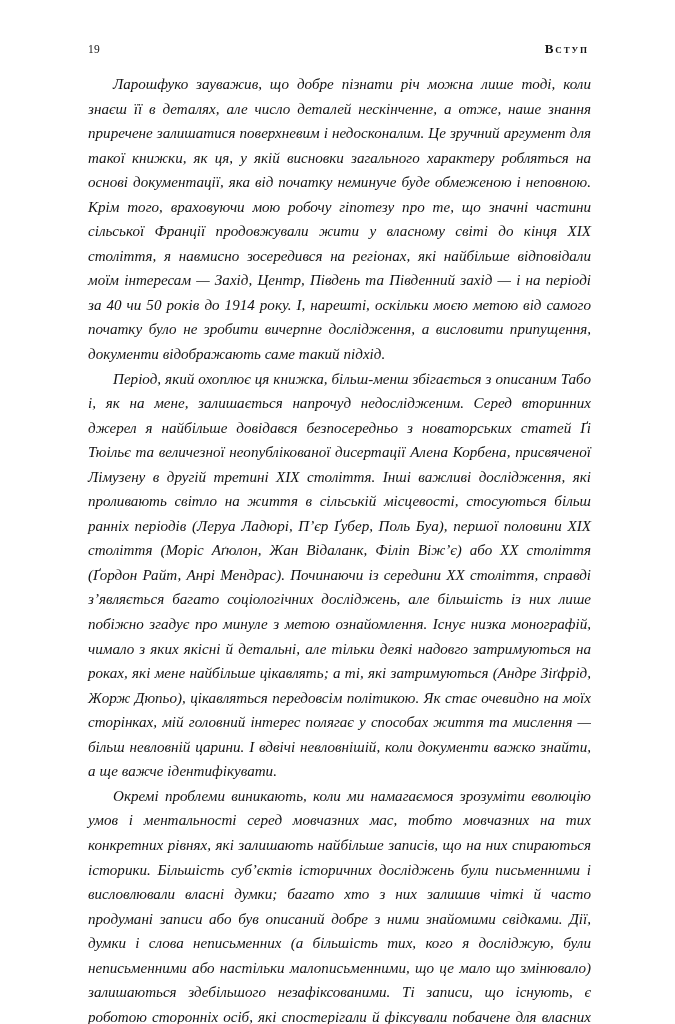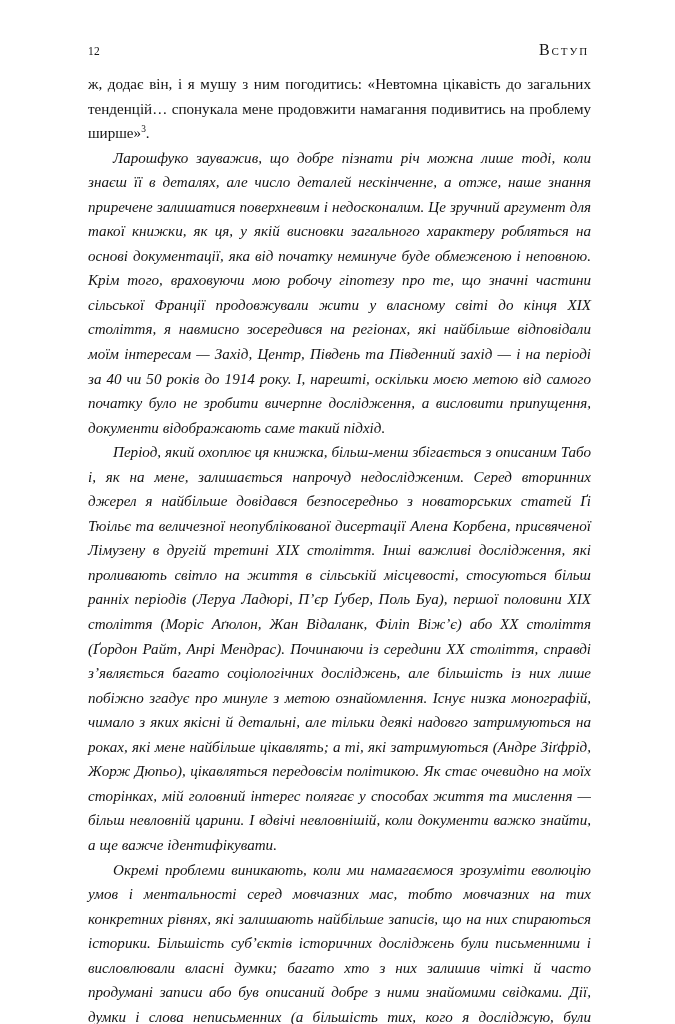--- a/index.html
+++ b/index.html
@@ -30,25 +30,26 @@
     display: flex;
     align-items: baseline;
     justify-content: space-between;
   }
   .folio {
     font-size: 11.5px;
     letter-spacing: 0.2px;
     color: #141414;
   }
   .head-title {
-    font-size: 16px;
+    font-size: 13px;
     letter-spacing: 1.9px;
     color: #141414;
     font-variant: small-caps;
     text-transform: lowercase;
+    font-weight: bold;
   }
   .head-title::first-letter {
     text-transform: uppercase;
   }
   .textblock {
     position: absolute;
     left: 88px;
     top: 72px;
     width: 503px;
   }
@@ -73,27 +74,26 @@
     vertical-align: super;
     line-height: 0;
   }
 </style>
 </head>
 <body>
 
 <div class="page">
 
   <div class="running-head">
-    <span class="folio">12</span>
+    <span class="folio">19</span>
     <span class="head-title">Вступ</span>
   </div>
 
   <div class="textblock">
 
-    <p class="para"><span>ж, додає він, і я мушу з ним погодитись: «Невтомна цікавість до загальних тенденцій… спонукала мене продовжити намагання подивитись на проблему ширше»</span><sup class="note">3</sup><span>.</span></p>
 
     <p class="para indent">Ларошфуко зауважив, що добре пізнати річ можна лише тоді, коли знаєш її в деталях, але число деталей нескінченне, а отже, наше знання приречене залишатися поверхневим і недосконалим. Це зручний аргумент для такої книжки, як ця, у якій висновки загального характеру робляться на основі документації, яка від початку неминуче буде обмеженою і неповною. Крім того, враховуючи мою робочу гіпотезу про те, що значні частини сільської Франції продовжували жити у власному світі до кінця XIX століття, я навмисно зосередився на регіонах, які найбільше відповідали моїм інтересам — Захід, Центр, Південь та Південний захід — і на періоді за 40 чи 50 років до 1914 року. І, нарешті, оскільки моєю метою від самого початку було не зробити вичерпне дослідження, а висловити припущення, документи відображають саме такий підхід.</p>
 
     <p class="para indent">Період, який охоплює ця книжка, більш-менш збігається з описаним Табо і, як на мене, залишається напрочуд недослідженим. Серед вторинних джерел я найбільше довідався безпосередньо з новаторських статей Ґі Тюільє та величезної неопублікованої дисертації Алена Корбена, присвяченої Лімузену в другій третині XIX століття. Інші важливі дослідження, які проливають світло на життя в сільській місцевості, стосуються більш ранніх періодів (Леруа Ладюрі, П’єр Ґубер, Поль Буа), першої половини XIX століття (Моріс Аґюлон, Жан Відаланк, Філіп Віж’є) або XX століття (Ґордон Райт, Анрі Мендрас). Починаючи із середини XX століття, справді з’являється багато соціологічних досліджень, але більшість із них лише побіжно згадує про минуле з метою ознайомлення. Існує низка монографій, чимало з яких якісні й детальні, але тільки деякі надовго затримуються на роках, які мене найбільше цікавлять; а ті, які затримуються (Андре Зіґфрід, Жорж Дюпьо), цікавляться передовсім політикою. Як стає очевидно на моїх сторінках, мій головний інтерес полягає у способах життя та мислення — більш невловній царини. І вдвічі невловнішій, коли документи важко знайти, а ще важче ідентифікувати.</p>
 
     <p class="para indent">Окремі проблеми виникають, коли ми намагаємося зрозуміти еволюцію умов і ментальності серед мовчазних мас, тобто мовчазних на тих конкретних рівнях, які залишають найбільше записів, що на них спираються історики. Більшість суб’єктів історичних досліджень були письменними і висловлювали власні думки; багато хто з них залишив чіткі й часто продумані записи або був описаний добре з ними знайомими свідками. Дії, думки і слова неписьменних (а більшість тих, кого я досліджую, були неписьменними або настільки малописьменними, що це мало що змінювало) залишаються здебільшого незафіксованими. Ті записи, що існують, є роботою сторонніх осіб, які спостерігали й фіксували побачене для власних цілей. Поліція, чиновники, фольклористи, священники, вчителі, агрономи та письменники спостерігали, навіть досліджували, але, незалежно від того, чи були критично, ч</p>
 
   </div>
 
 </div>

